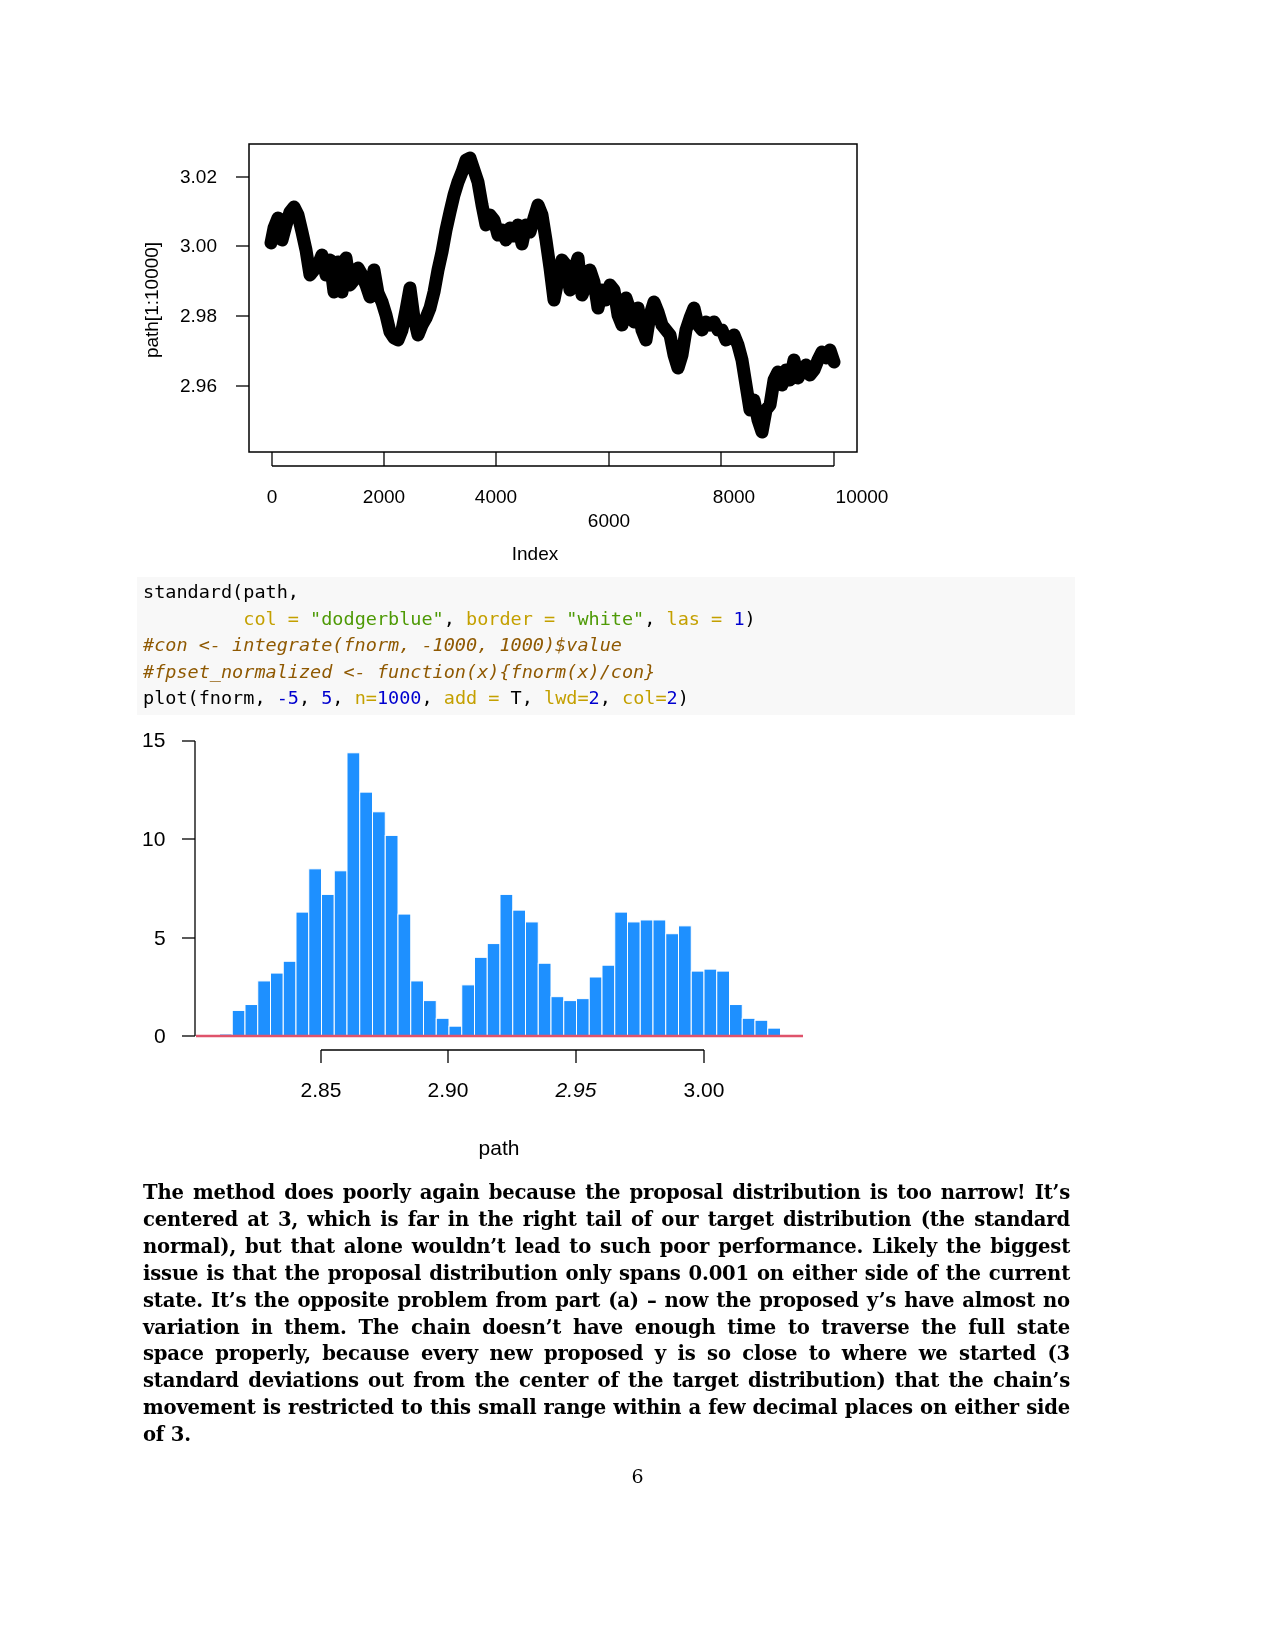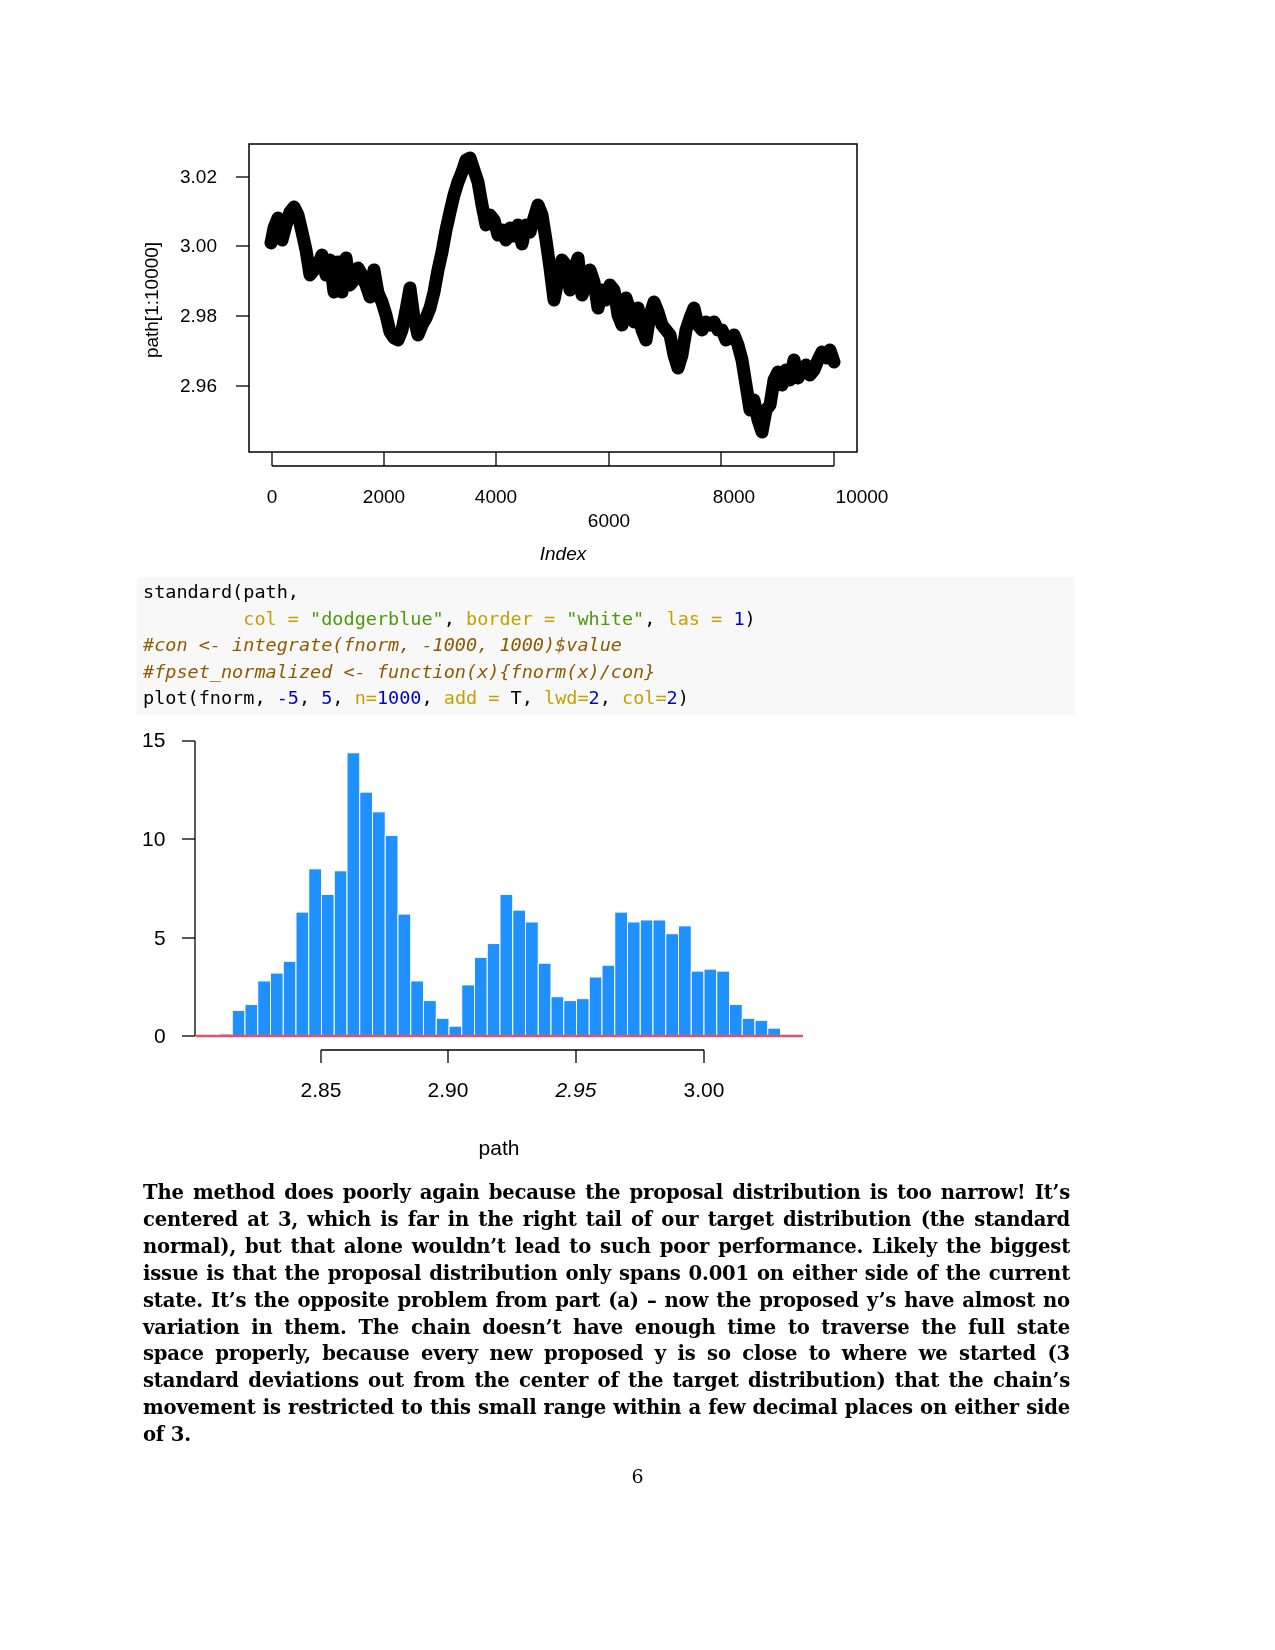--- a/index.html
+++ b/index.html
@@ -54,21 +54,21 @@
   <div class="abs axis-label" style="left:180px;top:235px;">3.00</div>
   <div class="abs axis-label" style="left:180px;top:305px;">2.98</div>
   <div class="abs axis-label" style="left:180px;top:375px;">2.96</div>
   <div class="abs axis-label" style="left:152px;top:300px;transform:translate(-50%,-50%) rotate(-90deg);transform-origin:center;white-space:nowrap;">path[1:10000]</div>
   <div class="abs axis-label" style="left:272px;top:486px;transform:translateX(-50%);">0</div>
   <div class="abs axis-label" style="left:384px;top:486px;transform:translateX(-50%);">2000</div>
   <div class="abs axis-label" style="left:496px;top:486px;transform:translateX(-50%);">4000</div>
   <div class="abs axis-label" style="left:609px;top:510px;transform:translateX(-50%);">6000</div>
   <div class="abs axis-label" style="left:721px;top:486px;transform:translateX(-50%);margin-left:13px;">8000</div>
   <div class="abs axis-label" style="left:834px;top:486px;transform:translateX(-50%);margin-left:28px;">10000</div>
-  <div class="abs axis-label" style="left:563px;top:543px;transform:translateX(-50%);font-style:italic;">Index</div>
+  <div class="abs axis-label" style="left:535px;top:543px;transform:translateX(-50%);">Index</div>
 </div>
 
 <div class="code-block"><span class="c-fn">standard(path,</span>
 <span>         <span class="c-arg">col</span><span class="c-arg"> = </span><span class="c-str">"dodgerblue"</span><span class="c-fn">, </span><span class="c-arg">border</span><span class="c-arg"> = </span><span class="c-str">"white"</span><span class="c-fn">, </span><span class="c-arg">las</span><span class="c-arg"> = </span><span class="c-num">1</span><span class="c-fn">)</span></span>
 <span class="c-com">#con &lt;- integrate(fnorm, -1000, 1000)$value</span>
 <span class="c-com">#fpset_normalized &lt;- function(x){fnorm(x)/con}</span>
 <span><span class="c-fn">plot(fnorm, </span><span class="c-num">-5</span><span class="c-fn">, </span><span class="c-num">5</span><span class="c-fn">, </span><span class="c-arg">n=</span><span class="c-num">1000</span><span class="c-fn">, </span><span class="c-arg">add = </span><span class="c-fn">T</span><span class="c-fn">, </span><span class="c-arg">lwd=</span><span class="c-num">2</span><span class="c-fn">, </span><span class="c-arg">col=</span><span class="c-num">2</span><span class="c-fn">)</span></span></div>
 
 <div class="abs" style="left:0;top:720px;width:1177px;height:450px;">
   <svg id="hist-svg" width="1275" height="450" style="position:absolute;left:0;top:0;">

